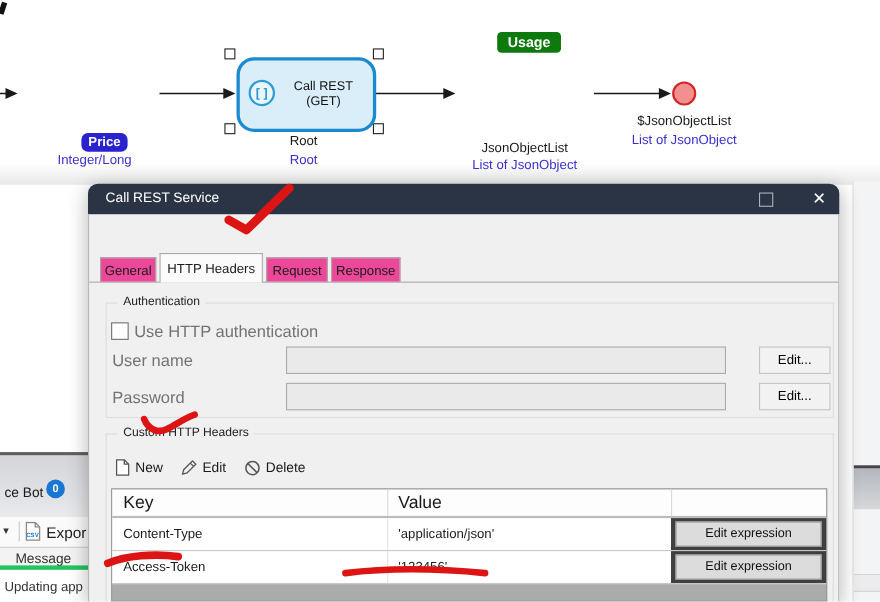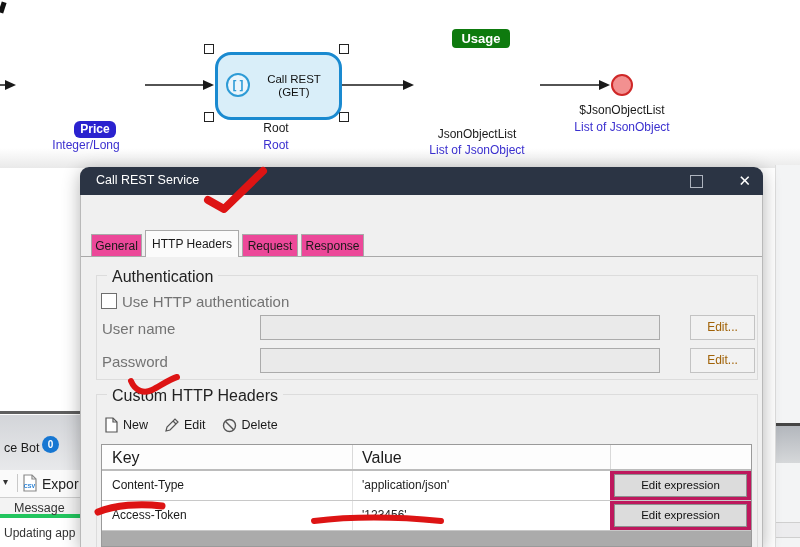--- a/index.html
+++ b/index.html
@@ -60,36 +60,36 @@
   .titlebar .title{position:absolute;left:16px;top:6px;color:#fff;font-size:12.5px;}
   .btn-max{position:absolute;right:60px;top:8px;width:11px;height:11px;border:1.5px solid #aeb4bf;}
   .btn-close{position:absolute;right:12px;top:4px;color:#fff;font-size:15px;line-height:20px;}
   .dlg-body{position:absolute;left:0;top:28px;width:683px;height:352px;background:#f0f0f0;
             border-left:1px solid #b9b9b9;border-right:1px solid #b9b9b9;box-sizing:border-box;overflow:hidden;}
   .tabline{position:absolute;left:0;top:61px;width:683px;height:1px;background:#a9a9a9;}
   .tab{position:absolute;top:39px;height:22px;background:#ec4899;border:1px solid #a9a9a9;border-bottom:none;
        font-size:12px;text-align:center;line-height:22px;box-sizing:border-box;color:#1a1a1a;}
   .tab.active{top:35px;height:27px;background:#fbfbfb;line-height:27px;z-index:3;}
   .fieldset{position:absolute;border:1px solid #dcdcdc;}
-  .legend{position:absolute;left:10px;top:-8px;background:#f0f0f0;padding:0 5px;font-size:16px;color:#222;}
+  .legend{position:absolute;left:10px;top:-8px;background:#f0f0f0;padding:0 5px;font-size:11px;color:#222;}
   .checkbox{position:absolute;width:14px;height:14px;background:#fff;border:1px solid #6e6e6e;}
   .lbl{position:absolute;font-size:15px;color:#737373;}
   .input{position:absolute;background:#eaeaea;border:1px solid #ababab;box-sizing:border-box;}
-  .btn-edit{position:absolute;background:#f2f2f2;border:1px solid #c3c3c3;color:#a16207;
+  .btn-edit{position:absolute;background:#f2f2f2;border:1px solid #c3c3c3;color:#000000;
             font-size:12px;text-align:center;box-sizing:border-box;}
   .hdr-toolbar{position:absolute;left:24px;top:218px;height:24px;display:flex;align-items:center;gap:6px;font-size:12.5px;}
   .tool-item{display:flex;align-items:center;gap:5px;margin-right:10px;color:#1a1a1a;}
   .htable{position:absolute;left:20px;top:249px;right:10px;bottom:0;background:#ababab;border:1px solid #9a9a9a;}
   .th-row{position:absolute;left:0;top:0;right:0;height:24px;background:#fdfdfd;border-bottom:2px solid #bcbcbc;}
   .th{position:absolute;top:4px;font-size:16px;color:#1a1a1a;}
   .vline{position:absolute;top:0;bottom:0;width:1px;background:#d9d9d9;}
   .trow{position:absolute;left:0;right:0;height:29px;background:#fff;border-bottom:1px solid #c8c8c8;font-size:12px;}
   .td-key{position:absolute;left:10px;top:7px;}
   .td-val{position:absolute;left:260px;top:7px;color:#222;}
-  .td-action{position:absolute;left:508px;top:0;right:0;height:29px;background:#be185d;}
+  .td-action{position:absolute;left:508px;top:0;right:0;height:29px;background:#404040;}
   .btn-expr{position:absolute;left:4px;top:3px;right:4px;height:23px;background:#dcdcdc;border:1px solid #8f8f8f;
             font-size:11.5px;text-align:center;line-height:21px;box-sizing:border-box;color:#111;}
   .overlay{position:absolute;left:0;top:0;pointer-events:none;}
 </style>
 </head>
 <body>
 
 <div id="stage">
 
   <div class="canvas-grad"></div>

